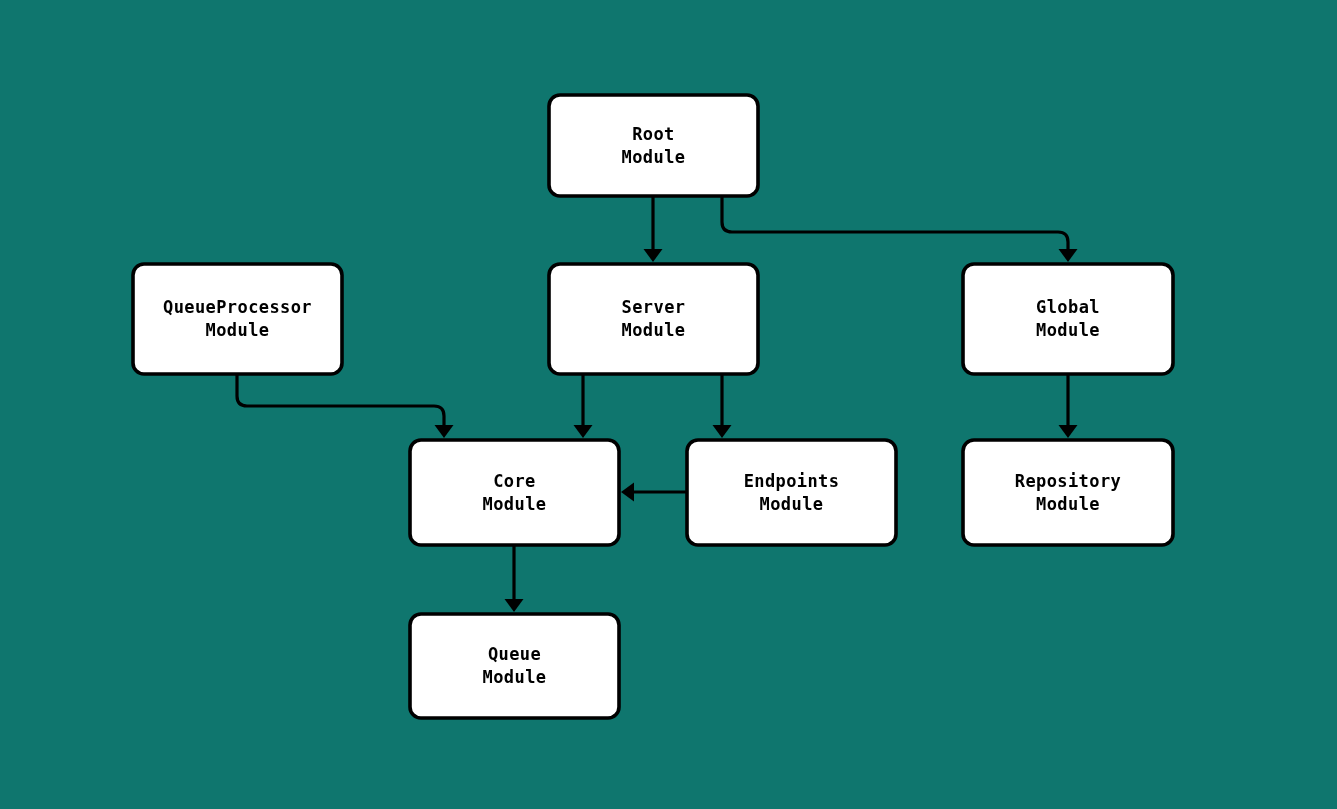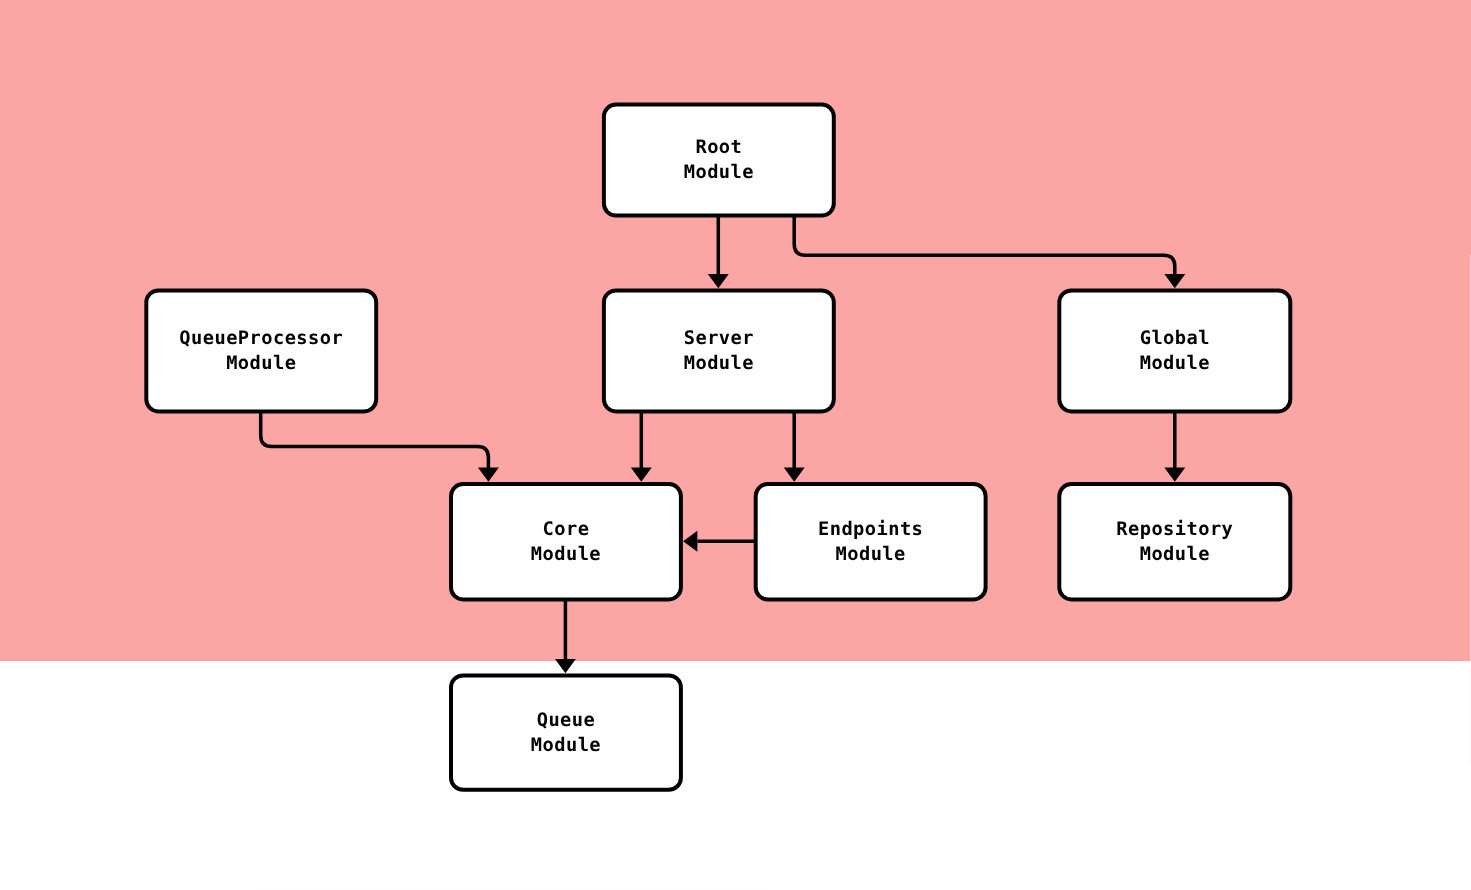--- a/index.html
+++ b/index.html
@@ -10,22 +10,22 @@
   }
   body {
     width: 1337px;
     height: 809px;
     overflow: hidden;
     font-family: "DejaVu Sans Mono", "Liberation Mono", monospace;
   }
   #diagram-root {
     position: relative;
     width: 1337px;
-    height: 601px;
-    background: #fca5a5;
+    height: 809px;
+    background: #0f766e;
   }
   svg#diagram-svg {
     display: block;
     width: 1337px;
     height: 809px;
   }
   .node-shape {
     fill: #ffffff;
     stroke: #000000;
     stroke-width: 3.6;

